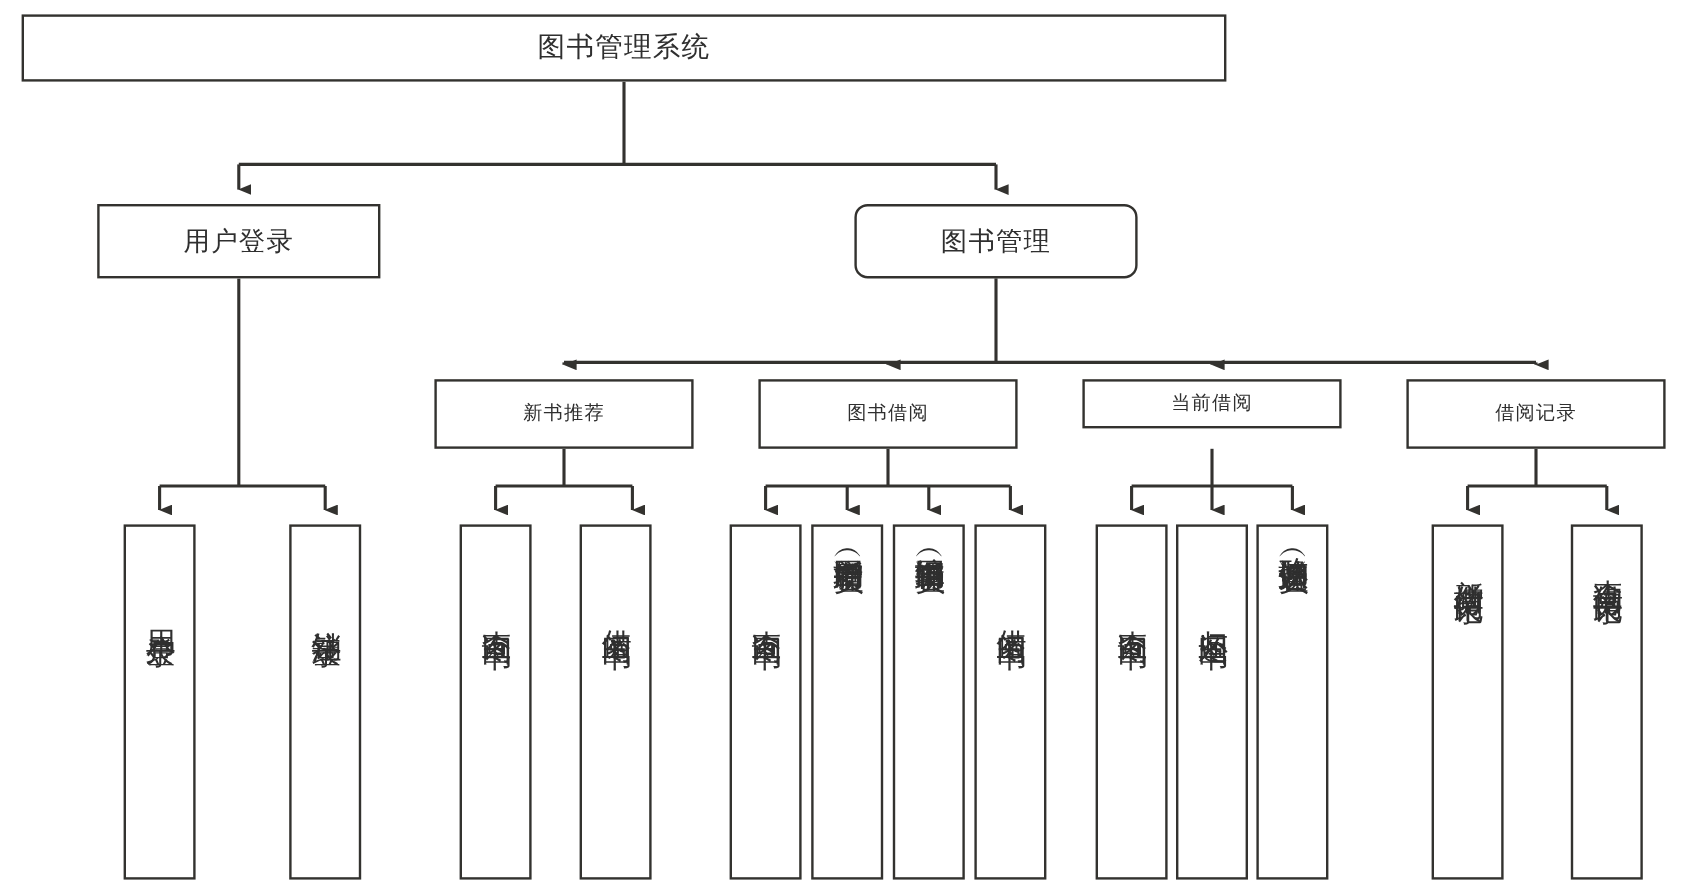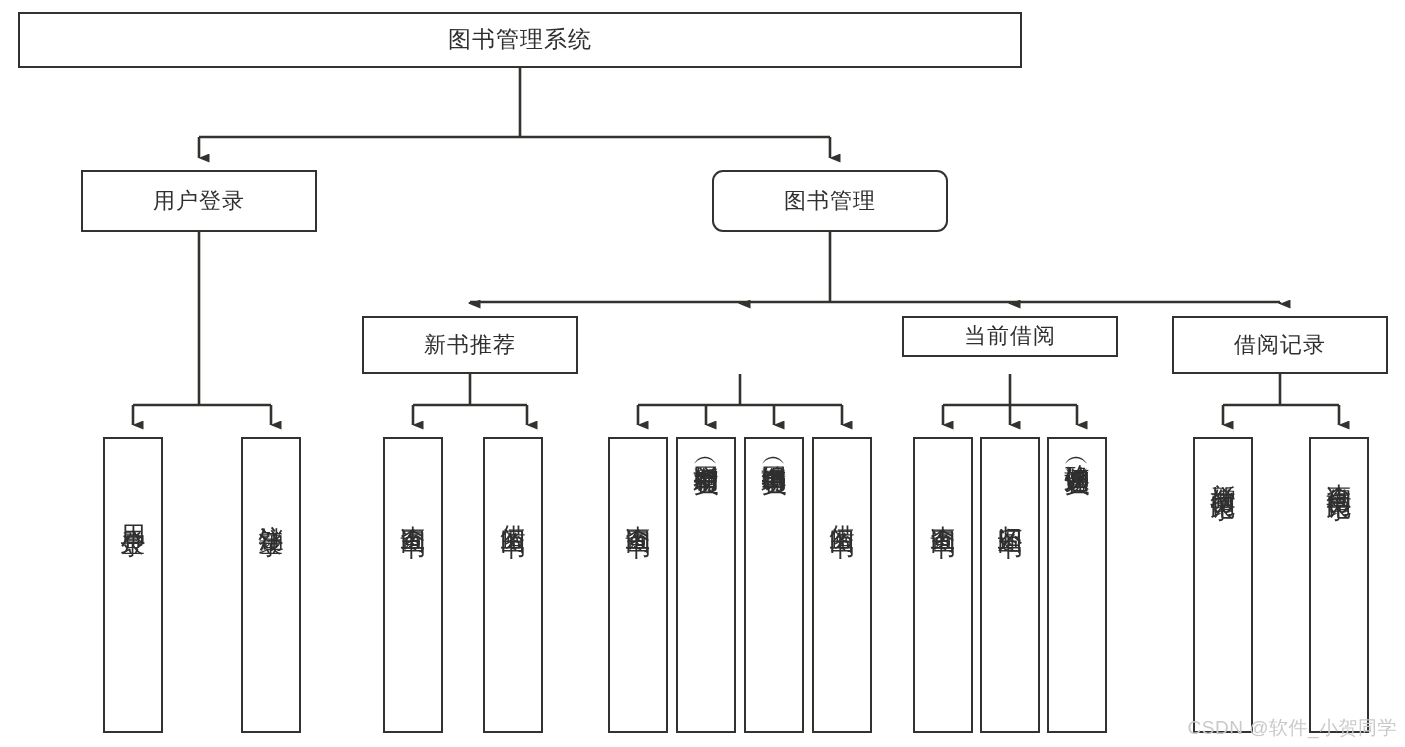--- a/index.html
+++ b/index.html
@@ -32,21 +32,21 @@
     text-align:center;
   }
   .node .lbl{
     display:block;
     line-height:1.12;
     letter-spacing:1px;
     white-space:nowrap;
   }
   .node.root .lbl{ font-size:23px; }
   .node.l2 .lbl{ font-size:22px; }
-  .node.l3 .lbl{ font-size:22px; }
+  .node.l3 .lbl{ font-size:16px; }
 
   
   .node.leaf{
     border-width:2px;
     align-items:flex-start;
     justify-content:center;
     padding-top:6px;
   }
   .node.leaf .lbl{
     writing-mode:vertical-rl;
@@ -137,20 +137,23 @@
   <div class="node l2" style="left:81px; top:170px; width:236px; height:62px;">
     <span class="lbl">用户登录</span>
   </div>
   <div class="node l2" style="left:712px; top:170px; width:236px; height:62px;border-radius:11px;">
     <span class="lbl">图书管理</span>
   </div>
 
   <div class="node l3" style="left:362px; top:316px; width:216px; height:58px;">
     <span class="lbl">新书推荐</span>
   </div>
+  <div class="node l3" style="left:632px; top:316px; width:216px; height:58px;">
+    <span class="lbl">图书借阅</span>
+  </div>
   <div class="node l3" style="left:902px; top:316px; width:216px; height:41px;">
     <span class="lbl">当前借阅</span>
   </div>
   <div class="node l3" style="left:1172px; top:316px; width:216px; height:58px;">
     <span class="lbl">借阅记录</span>
   </div>
 
   <div class="node leaf mid" style="left:103px; top:437px; width:60px; height:296px;">
     <span class="lbl">用户登录</span>
   </div>
@@ -188,15 +191,14 @@
     <span class="lbl">确认归还（管理员）</span>
   </div>
 
   <div class="node leaf" style="left:1193px; top:437px; width:60px; height:296px; padding-top:24px;">
     <span class="lbl">新增借阅记录</span>
   </div>
   <div class="node leaf" style="left:1309px; top:437px; width:60px; height:296px; padding-top:24px;">
     <span class="lbl">查询借阅记录</span>
   </div>
 
-  <div class="watermark">CSDN @软件_小贺同学</div>
 
 </div>
 
 </body></html>

